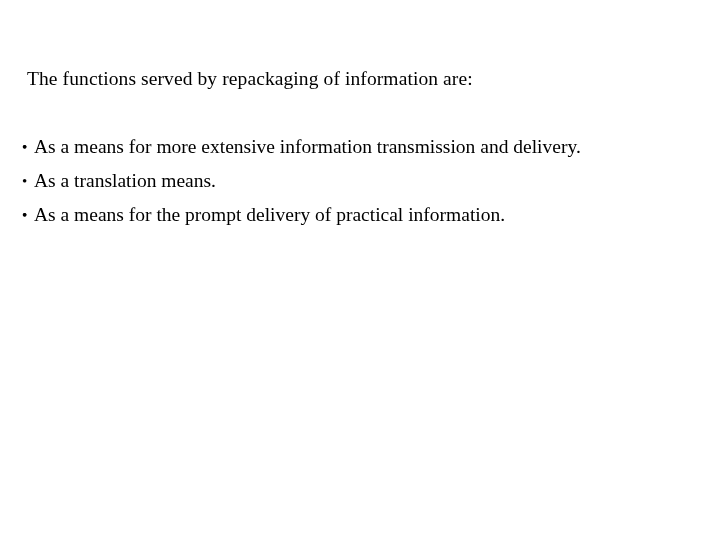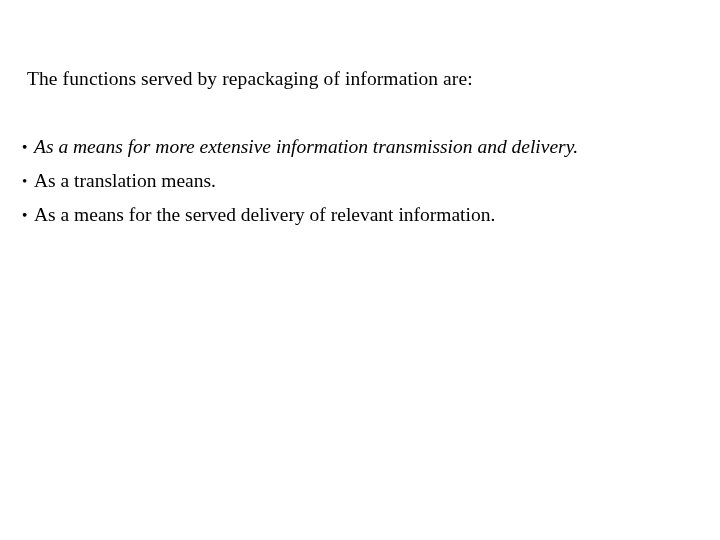--- a/index.html
+++ b/index.html
@@ -68,21 +68,20 @@
     line-height: 34px;
   }
 
   
   .bullet-item.single-line {
     text-align: left;
   }
 
   .bullet-item.justified > .bullet-text {
     display: inline;
-    font-style: italic;
   }
 </style>
 </head>
 <body>
 
 <div class="slide">
 
   <div class="content-area">
 
     <p class="intro-line">The functions served by repackaging of information are:</p>
@@ -104,20 +103,20 @@
         <span class="bullet-glyph">•</span>
         <span class="bullet-text">As a translation means.</span>
       </li>
 
       <li class="bullet-item justified">
         <span class="bullet-glyph">•</span>
       </li>
 
       <li class="bullet-item single-line">
         <span class="bullet-glyph">•</span>
-        <span class="bullet-text">As a means for the served delivery of relevant information.</span>
+        <span class="bullet-text">As a means for the prompt delivery of practical information.</span>
       </li>
 
     </ul>
 
   </div>
 
 </div>
 
 </body></html>

